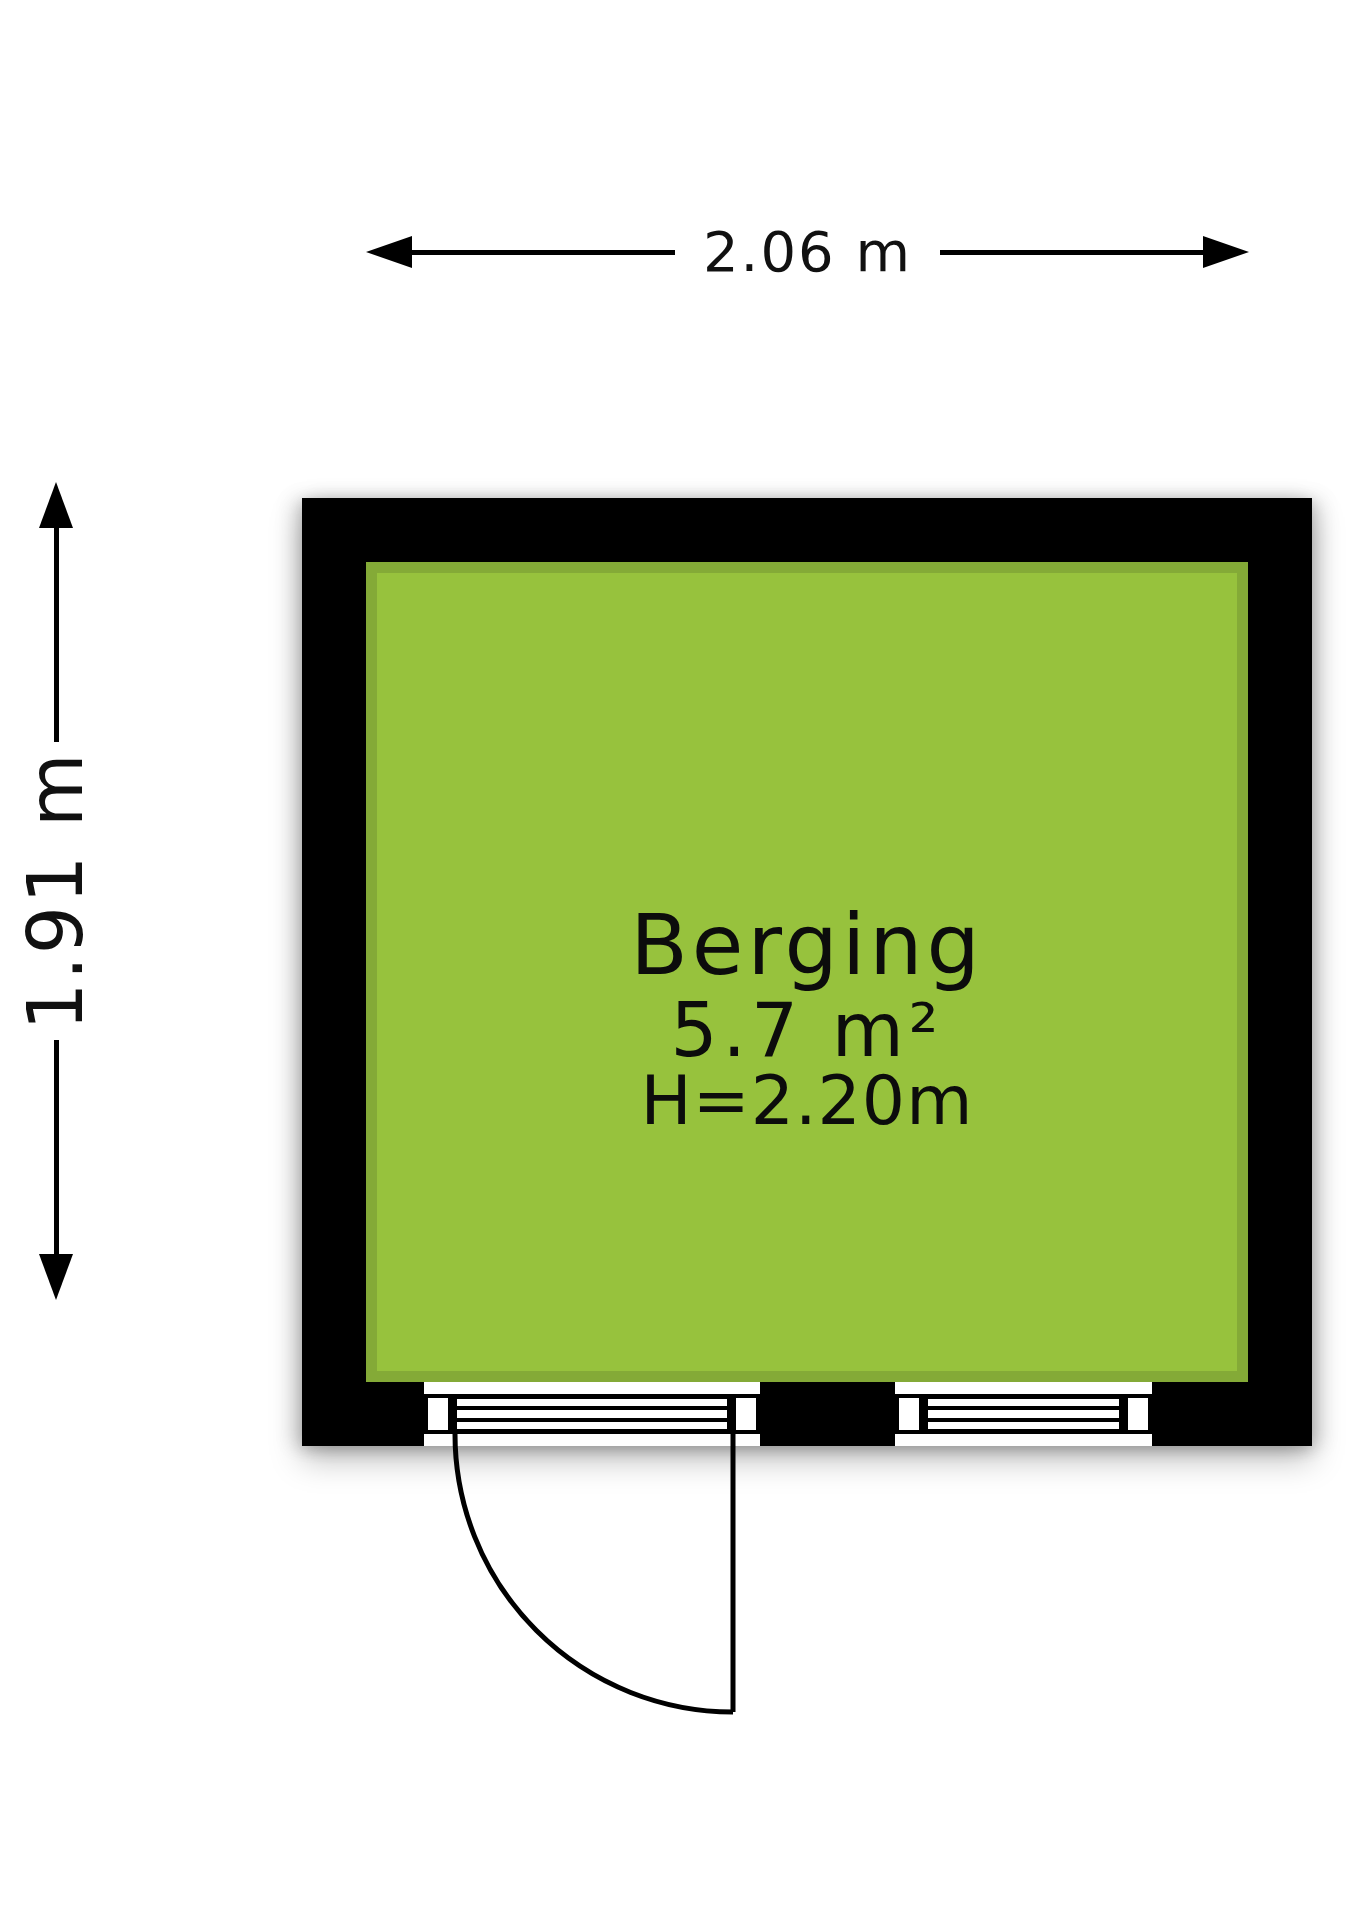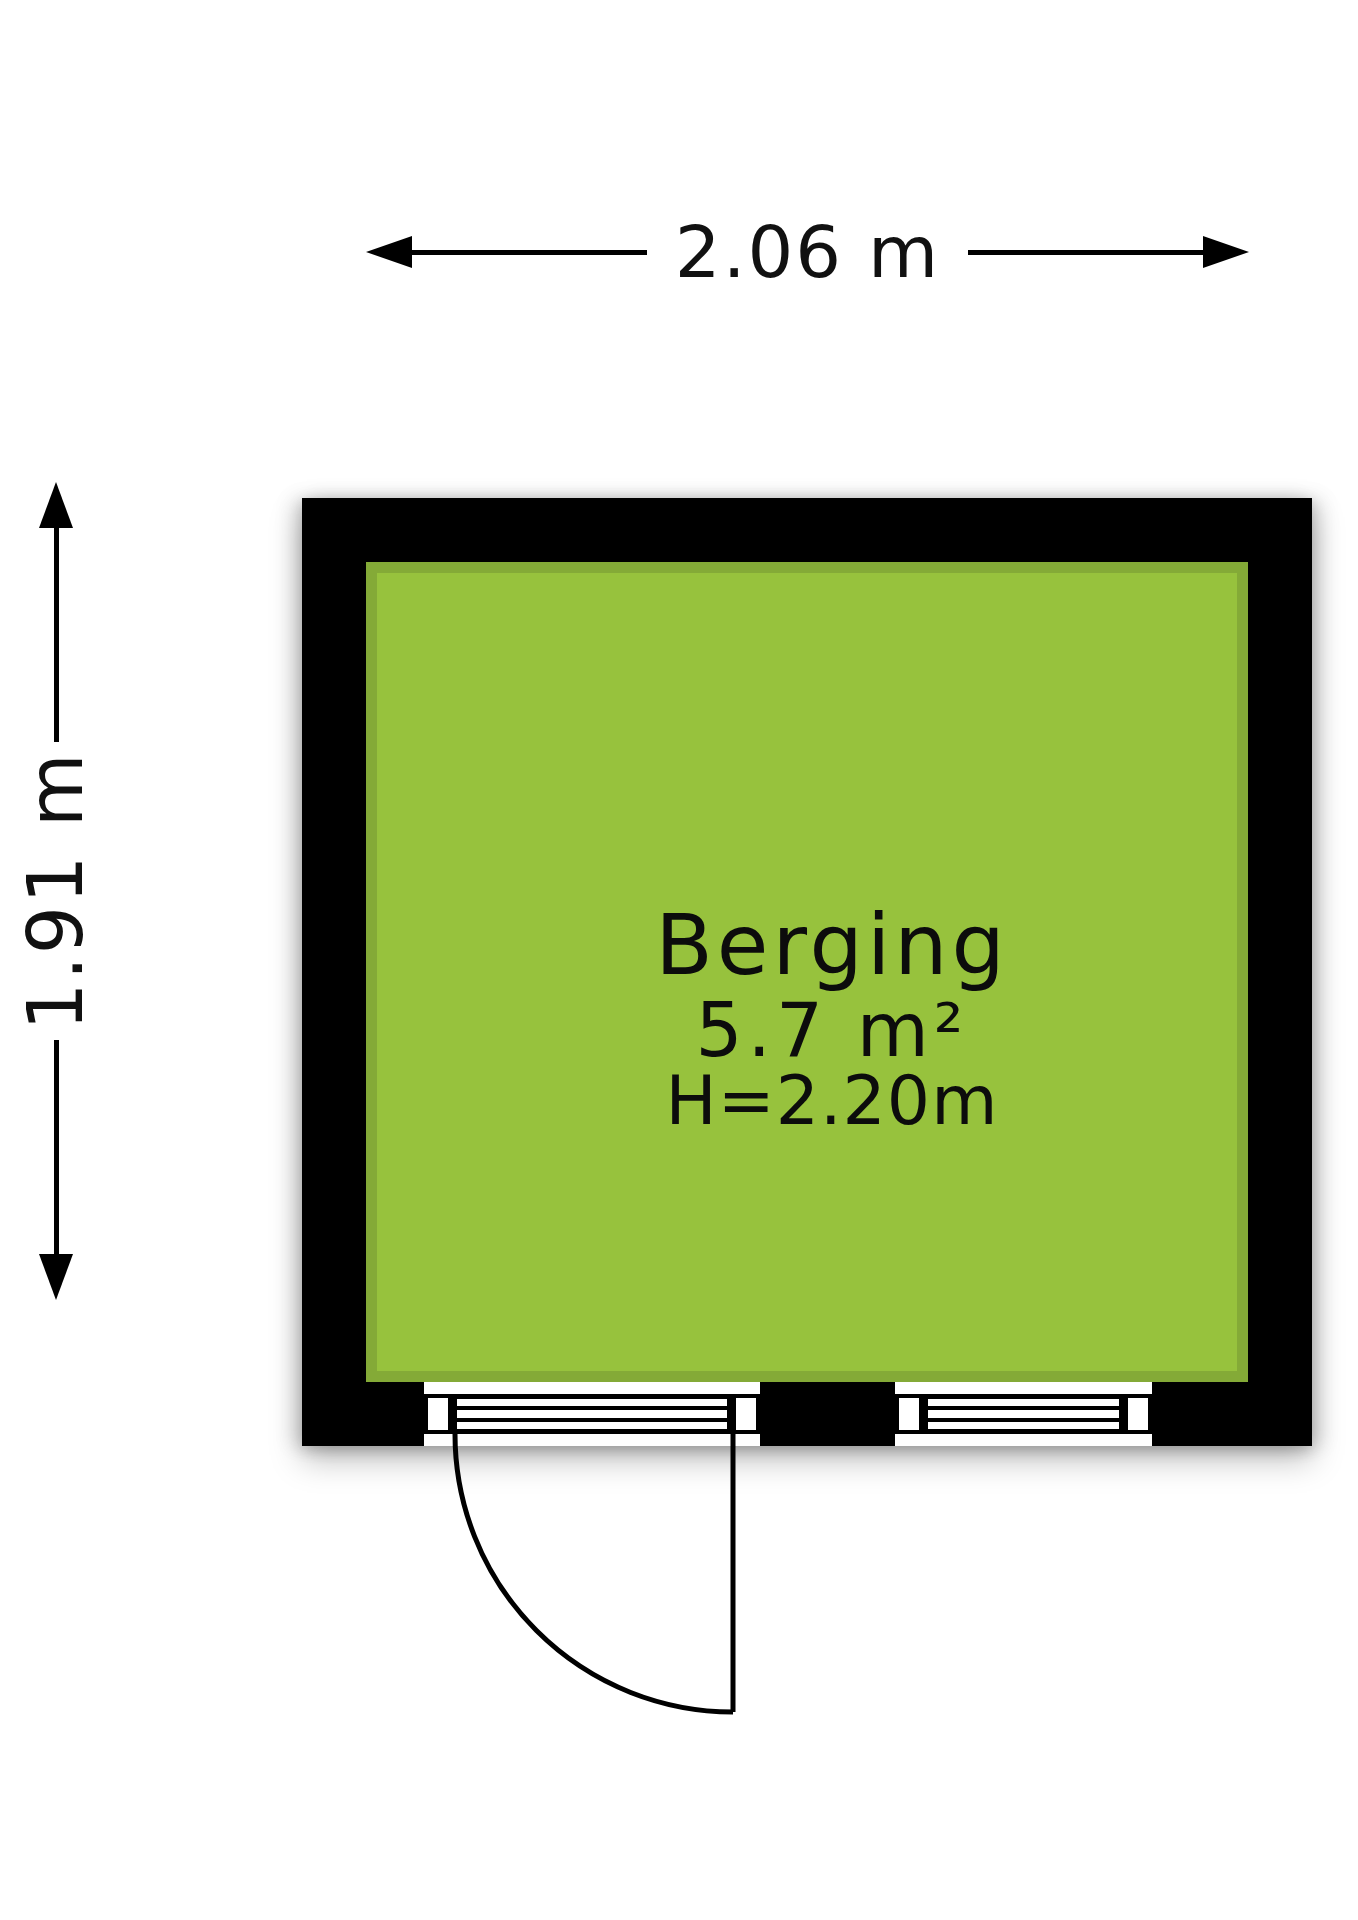--- a/index.html
+++ b/index.html
@@ -9,21 +9,21 @@
     font-family:"DejaVu Sans", sans-serif;
     color:#111;
   }
   
   .dim-h{
     position:absolute;left:366px;top:214px;width:883px;height:76px;
     display:flex;align-items:center;
   }
   .dim-h .line{flex:1;height:5px;background:var(--wall,#000);}
   .dim-h .label{
-    font-size:72px;line-height:1;letter-spacing:2px;white-space:nowrap;
+    font-size:56px;line-height:1;letter-spacing:2px;white-space:nowrap;
     padding:0 28px;color:var(--line,#111);
   }
   .arrowhead{width:0;height:0;}
   .arrowhead.left{border-top:16px solid transparent;border-bottom:16px solid transparent;border-right:46px solid var(--wall,#000);}
   .arrowhead.right{border-top:16px solid transparent;border-bottom:16px solid transparent;border-left:46px solid var(--wall,#000);}
   .arrowhead.up{border-left:17px solid transparent;border-right:17px solid transparent;border-bottom:46px solid var(--wall,#000);}
   .arrowhead.down{border-left:17px solid transparent;border-right:17px solid transparent;border-top:46px solid var(--wall,#000);}
 
   
   .dim-v-arrow-up{position:absolute;left:39px;top:482px;}
@@ -42,21 +42,21 @@
     background:var(--wall,#000);
     box-shadow:0 14px 30px rgba(0,0,0,.25), 0 4px 14px rgba(0,0,0,.14), -10px 0 18px rgba(0,0,0,.10), 10px 0 18px rgba(0,0,0,.10);
   }
   .floor{
     position:absolute;left:64px;top:64px;width:882px;height:820px;
     background:var(--floor,#97c23d);
     border:11px solid var(--floor_edge,#84aa37);
     box-sizing:border-box;
   }
   .room-label{
-    position:absolute;left:0;top:330px;width:100%;text-align:center;color:#0c0c0c;padding-left:25px;
+    position:absolute;left:0;top:330px;width:100%;text-align:center;color:#0c0c0c;
   }
   .room-name{font-size:84px;line-height:1;letter-spacing:4px;}
   .room-area{font-size:74px;line-height:1;letter-spacing:5px;margin-top:6px;}
   .room-height{font-size:68px;line-height:1;letter-spacing:1px;margin-top:0px;}
 
   
   .opening{position:absolute;top:1382px;height:64px;background:#fff;}
   .opening.door{left:424px;width:336px;}
   .opening.window{left:895px;width:257px;}
   .jamb{

